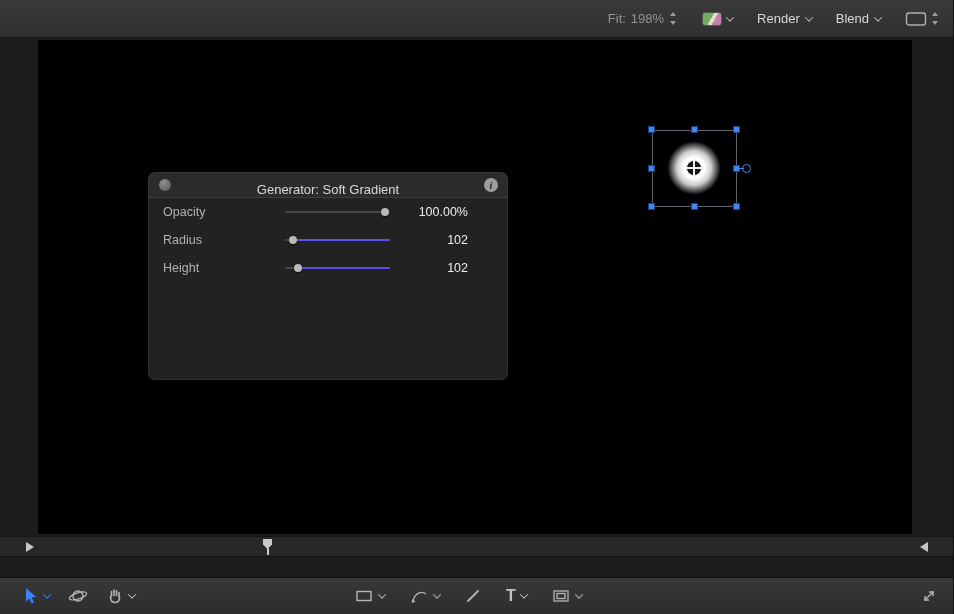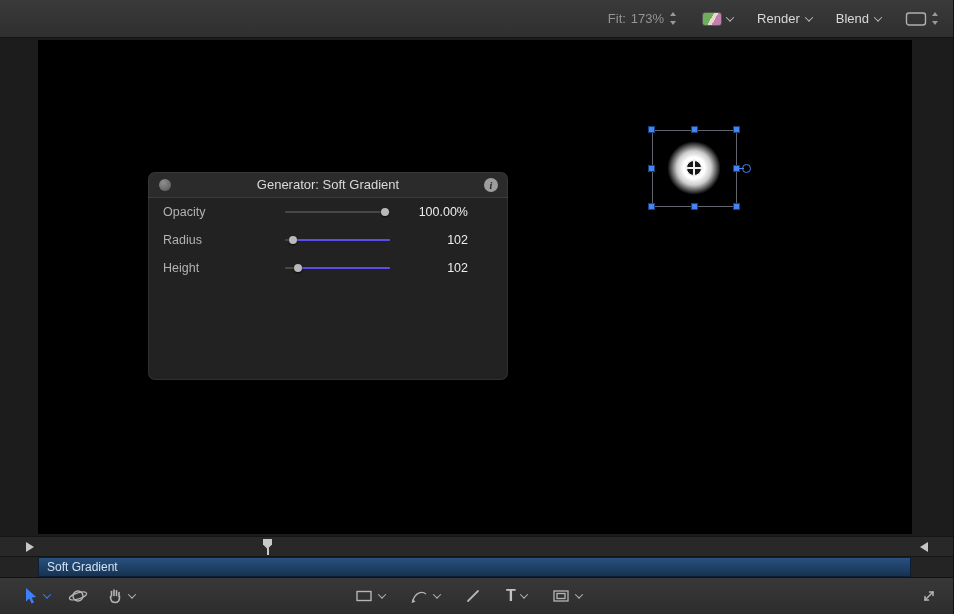--- a/index.html
+++ b/index.html
@@ -45,21 +45,21 @@
     border:1.5px solid #f0f0f0;background:#161616}
   .anchor::before{content:"";position:absolute;left:50%;top:-2px;bottom:-2px;width:1.5px;
     margin-left:-.75px;background:#f0f0f0}
   .anchor::after{content:"";position:absolute;top:50%;left:-2px;right:-2px;height:1.5px;
     margin-top:-.75px;background:#f0f0f0}
 
   
   .hud{position:absolute;left:148px;top:134px;width:360px;height:208px;
     background:rgba(35,35,35,.97);border-radius:7px;
     box-shadow:0 12px 32px rgba(0,0,0,.65),inset 0 0 0 1px rgba(255,255,255,.06)}
-  .hud-titlebar{position:relative;height:26px;display:flex;align-items:center;justify-content:center;
+  .hud-titlebar{position:relative;height:26px;display:flex;align-items:flex-end;justify-content:center;
     background:rgba(255,255,255,.045);border-bottom:1px solid rgba(255,255,255,.08);
     border-radius:7px 7px 0 0}
   .hud-title{font-size:13px;color:#dadada}
   .hud-close{position:absolute;left:11px;top:7px;width:12px;height:12px;border-radius:50%;
     background:radial-gradient(circle at 35% 30%,#8f8f8f,#565656)}
   .hud-info{position:absolute;right:10px;top:6px;width:14px;height:14px;border-radius:50%;
     background:#9d9d9d;color:#232323;font:italic bold 10px "Liberation Serif",serif;
     display:flex;align-items:center;justify-content:center}
   .hud-rows{position:absolute;top:26px;left:0;right:0}
   .hud-row{position:relative;height:28px}
@@ -108,21 +108,21 @@
   .tool-resize{position:absolute;right:16px;top:9px}
 </style>
 </head>
 <body>
 
 <div class="app">
 
   <div class="top-toolbar">
     <div class="fit-control">
       <span>Fit:</span>
-      <span>173%</span>
+      <span>198%</span>
       <span class="stepper"></span>
     </div>
     <div class="thumb-control">
       <span class="thumb"></span>
       <span class="chev"></span>
     </div>
     <div class="menu-btn">
       <span>Render</span>
       <span class="chev"></span>
     </div>
@@ -202,25 +202,20 @@
 
   <div class="mini-timeline">
     <div class="in-marker"></div>
     <div class="playhead">
       <div class="head"></div>
       <div class="stem"></div>
     </div>
     <div class="out-marker"></div>
   </div>
 
-  <div class="layer-strip">
-    <div class="layer-bar">
-      <span>Soft Gradient</span>
-    </div>
-  </div>
 
   <div class="bottom-toolbar">
     <div class="tools-left">
       <div class="tool">
         <svg width="17" height="18" viewBox="0 0 17 18">
           <path d="M4 1 L4 14.5 L7.3 11.4 L9.6 16.6 L12 15.5 L9.7 10.4 L14.2 10 Z" fill="#3f80f8"></path>
         </svg>
         <span class="chev blue"></span>
       </div>
       <div class="tool">

